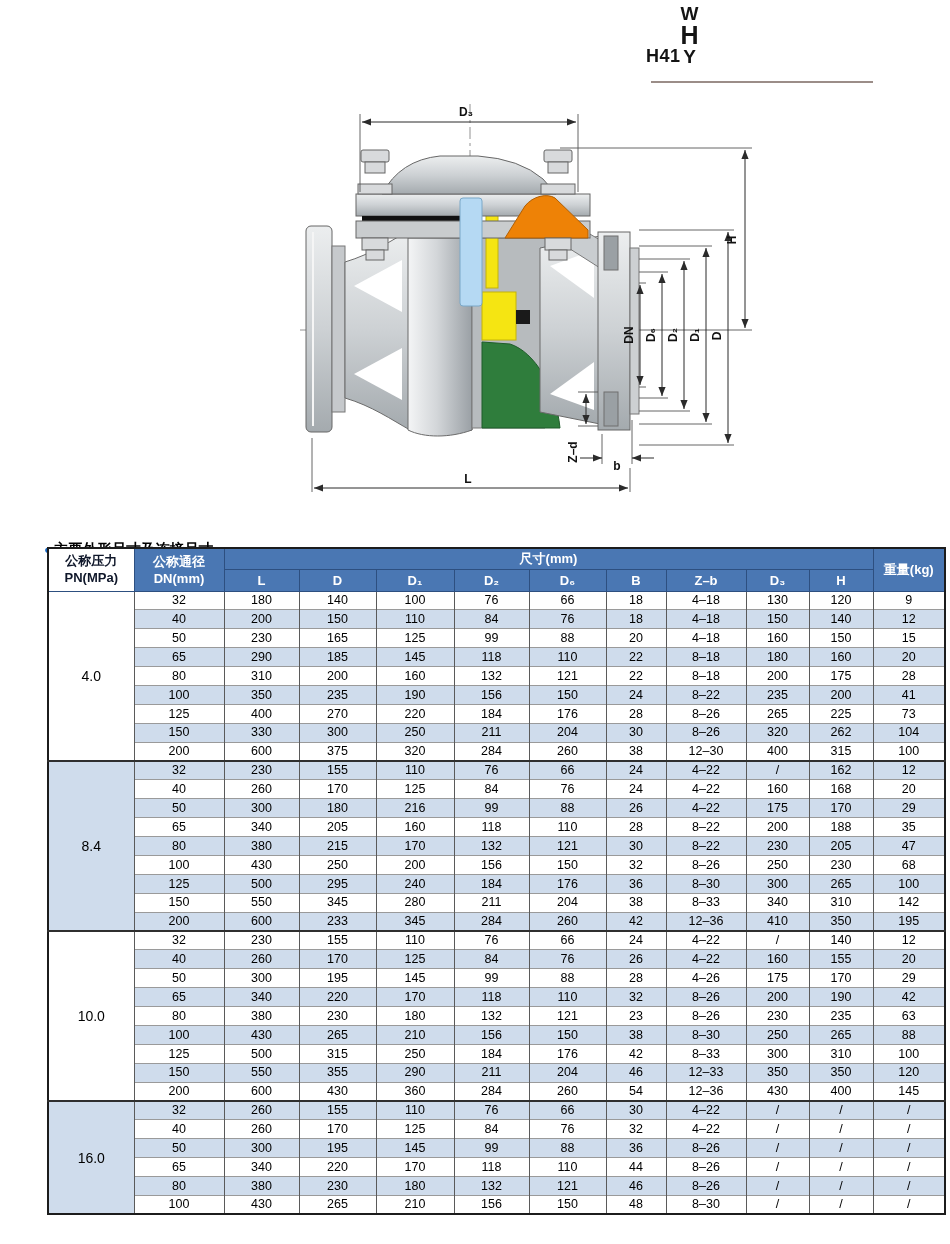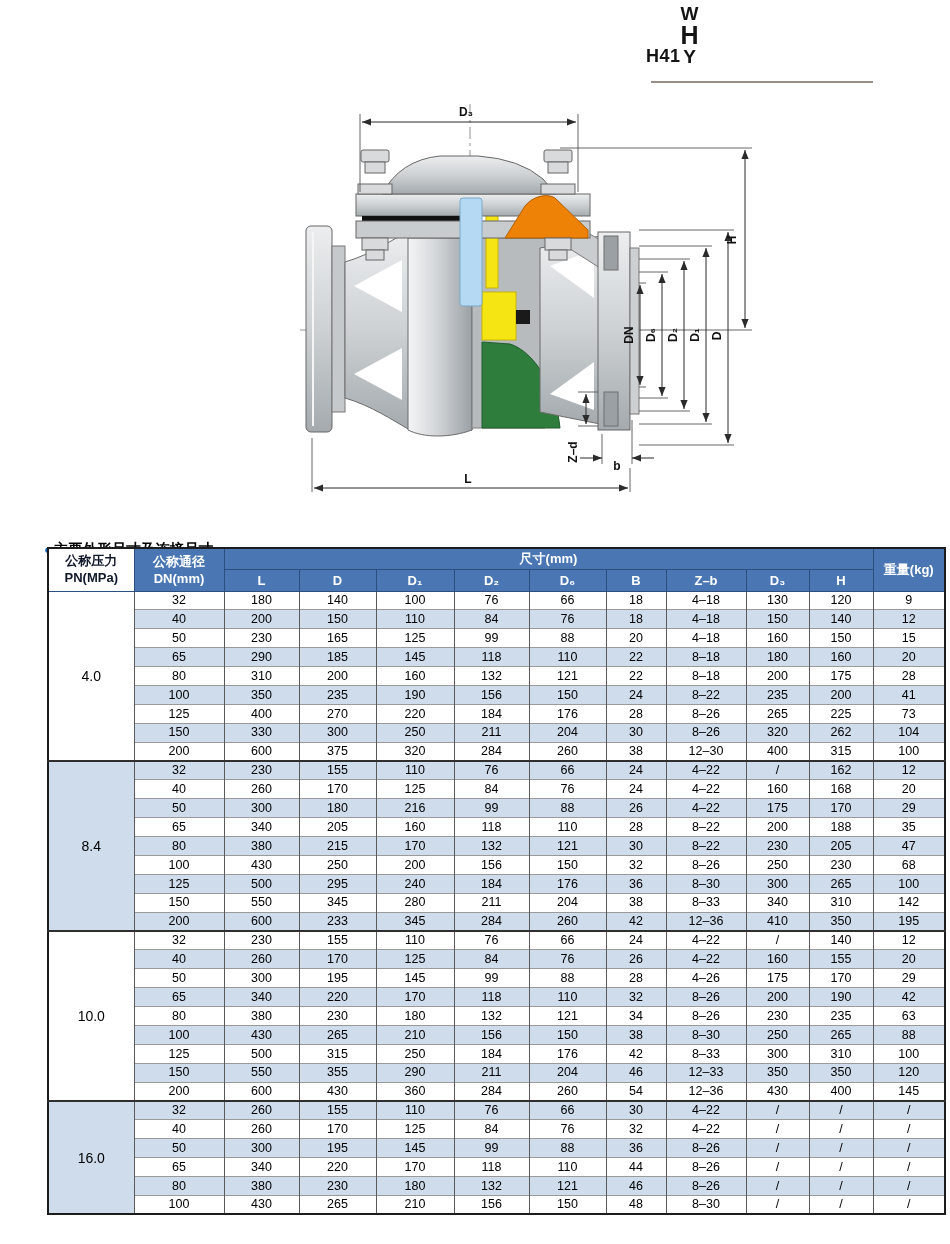--- a/index.html
+++ b/index.html
@@ -512,21 +512,21 @@
           <td>190</td>
           <td>42</td>
         </tr>
         <tr>
           <td>80</td>
           <td>380</td>
           <td>230</td>
           <td>180</td>
           <td>132</td>
           <td>121</td>
-          <td>34</td>
+          <td>23</td>
           <td>8–26</td>
           <td>230</td>
           <td>235</td>
           <td>63</td>
         </tr>
         <tr class="alt">
           <td>100</td>
           <td>430</td>
           <td>265</td>
           <td>210</td>

